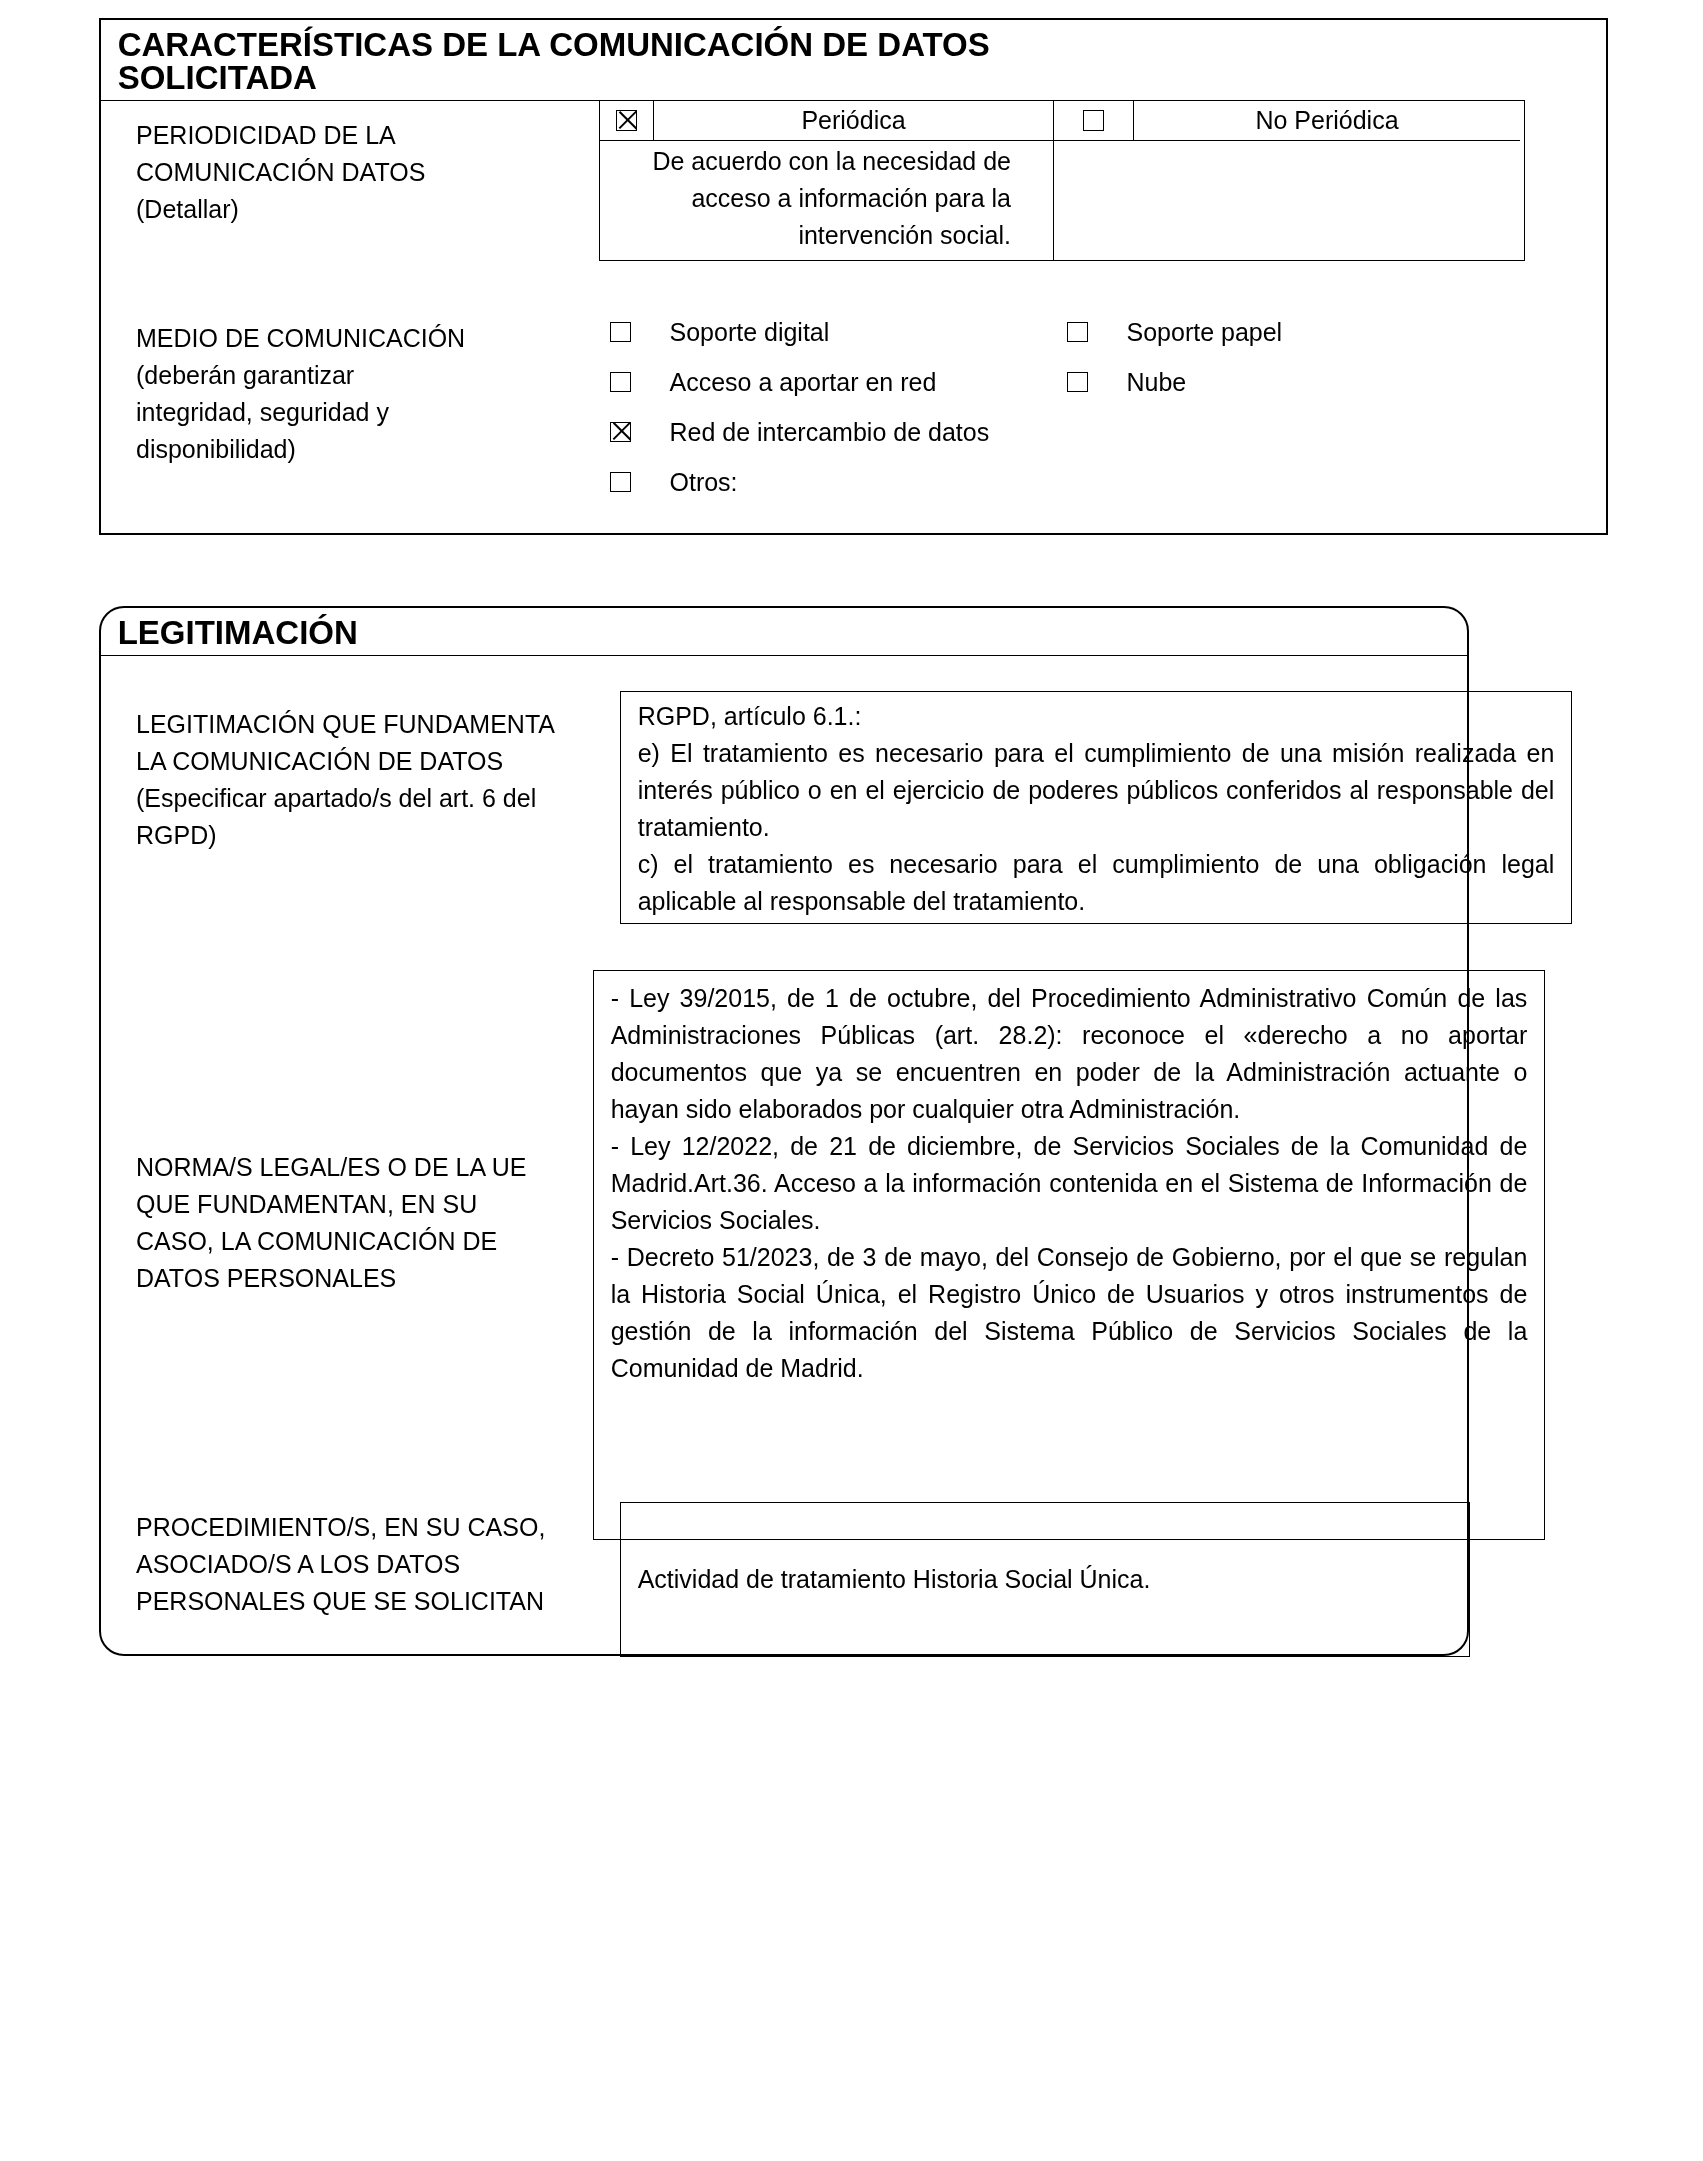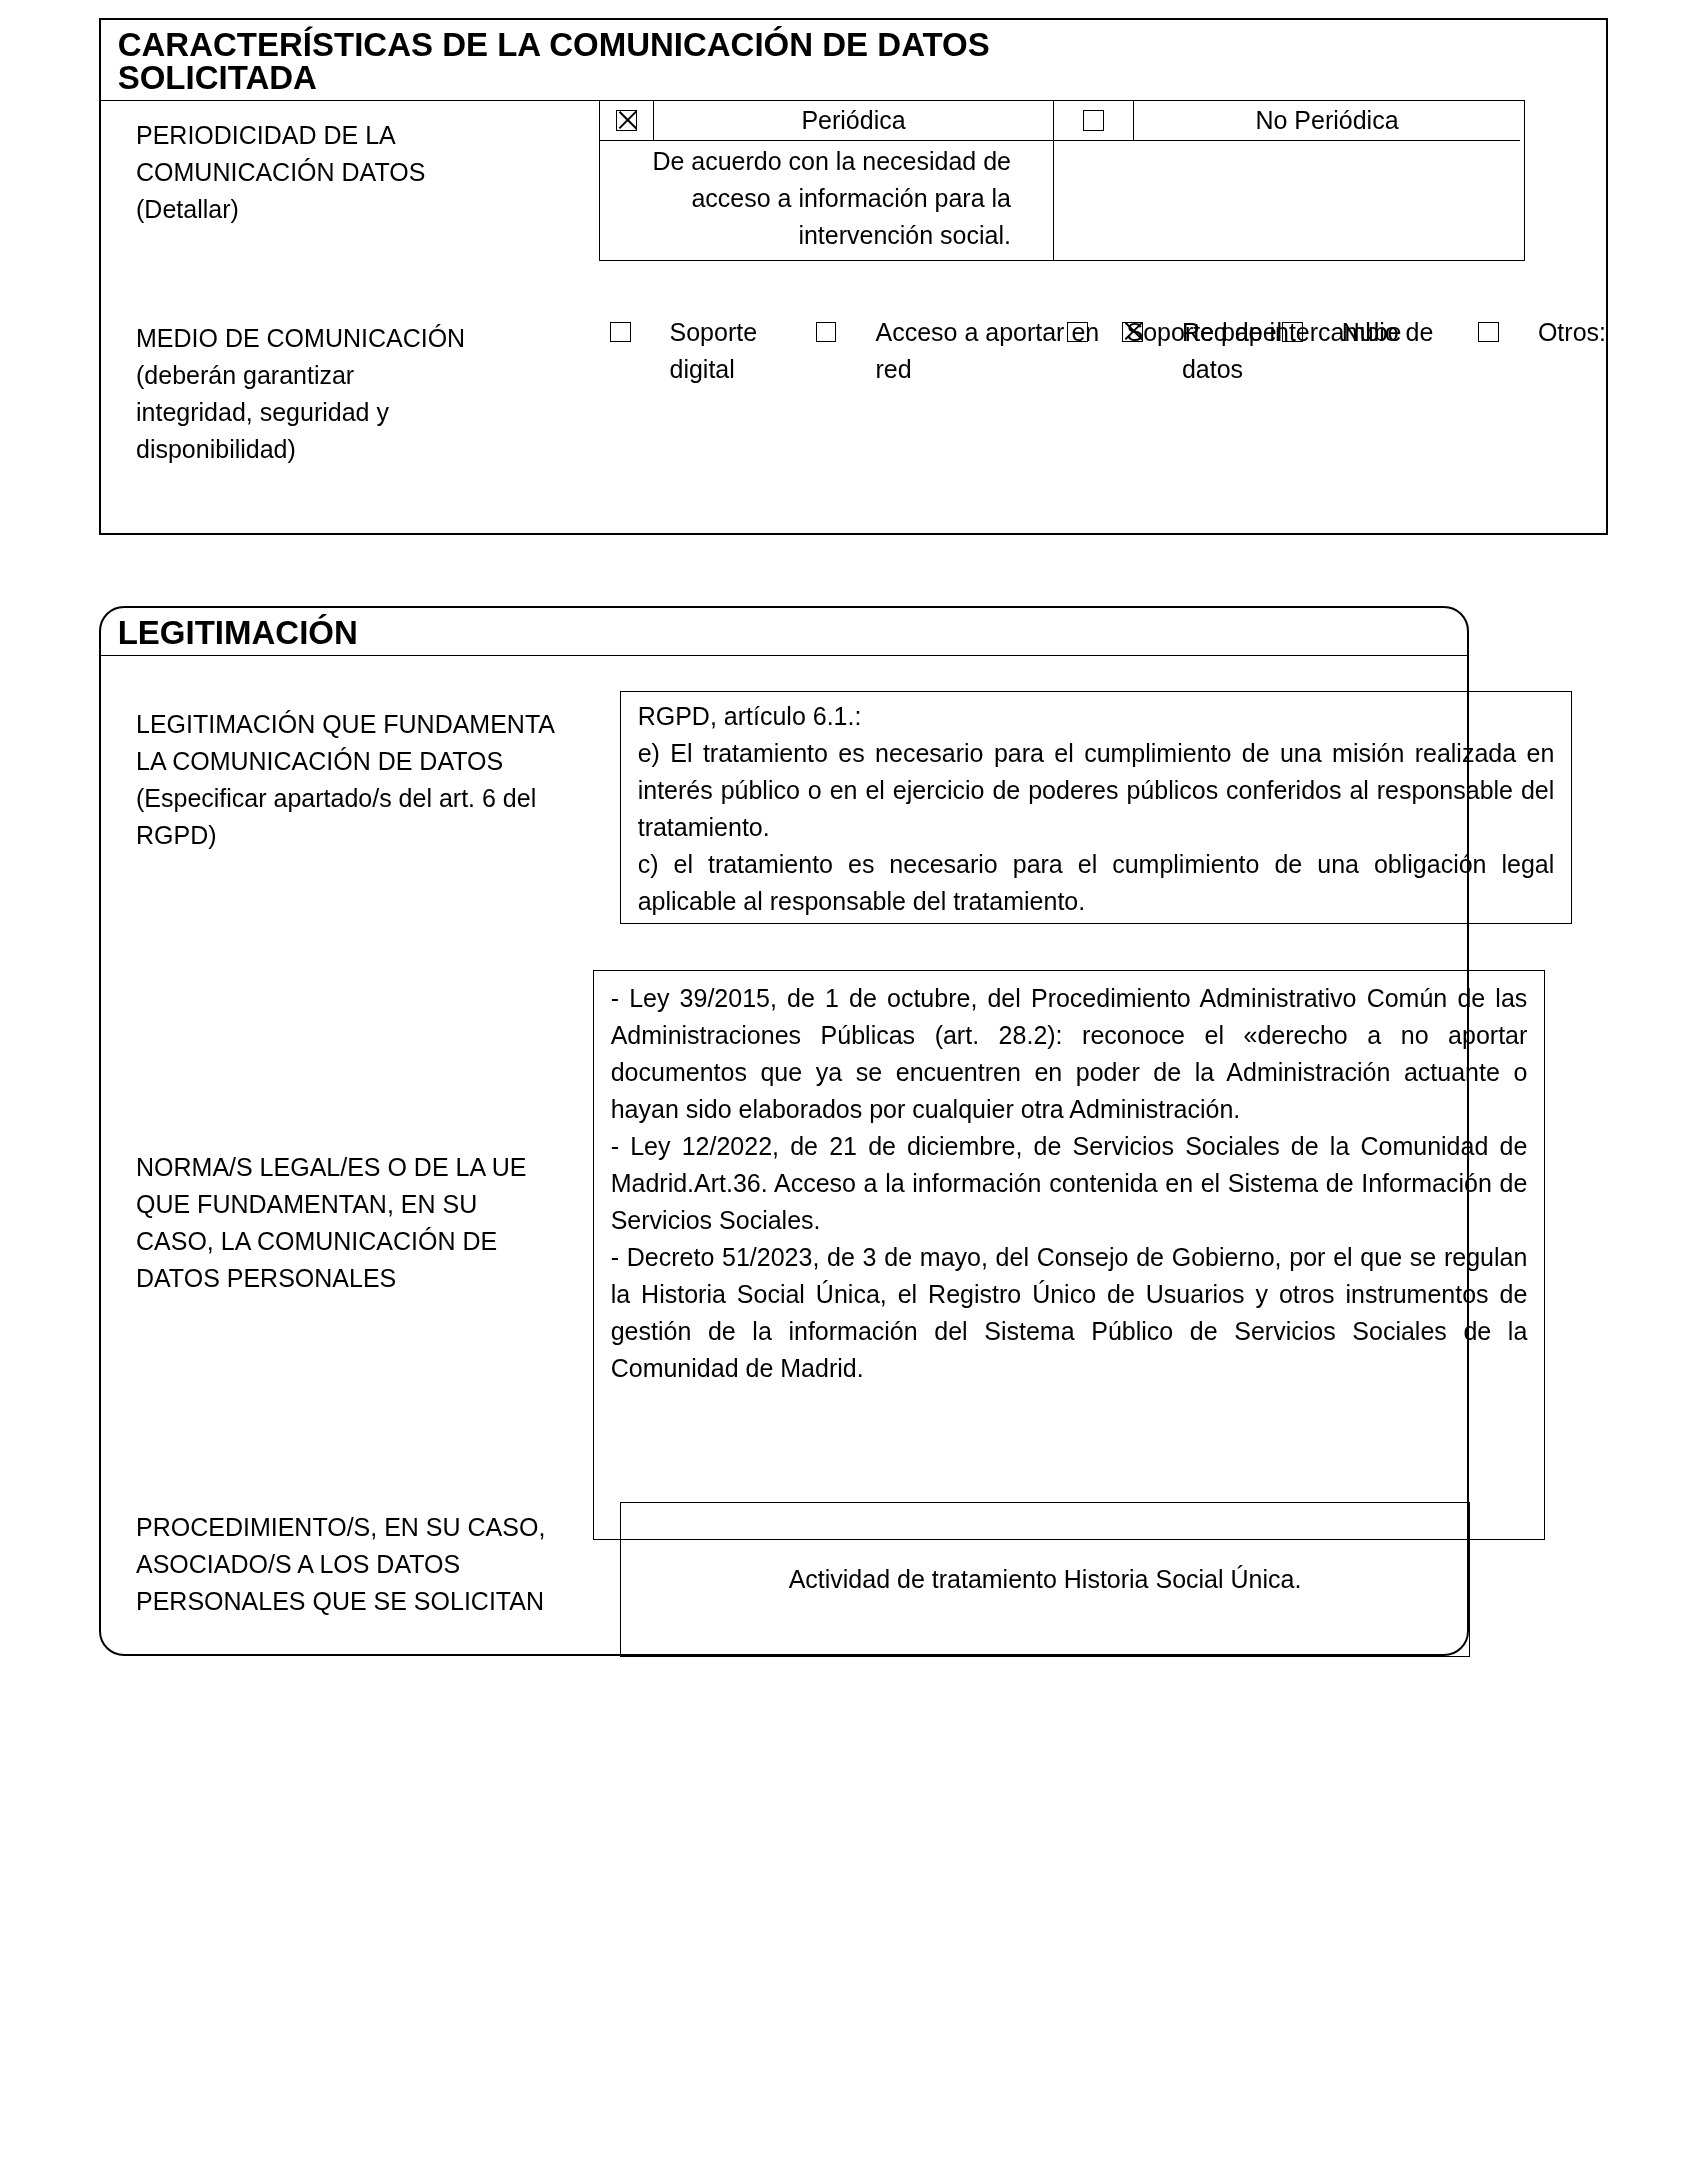--- a/index.html
+++ b/index.html
@@ -67,30 +67,30 @@
   .cb.checked::before, .cb.checked::after {
     content: "";
     position: absolute;
     left: -1.5px; top: 7.6px;
     width: 23.5px; height: 2.3px;
     background: #000;
   }
   .cb.checked::before { transform: rotate(45deg); }
   .cb.checked::after  { transform: rotate(-45deg); }
 
-  .cb-col { position: absolute; display: flex; flex-direction: row; row-gap: 4px; }
+  .cb-col { position: absolute; display: flex; flex-direction: column; row-gap: 13px; }
   .cb-item { display: flex; align-items: flex-start; column-gap: 39px; }
   .cb-item .cb { margin-top: 7.6px; }
   .cb-label { max-width: 326px; }
 
   
   .inner-box { position: absolute; border: 1.5px solid #000; padding: 6px 16.7px; background: transparent; }
   #boxA { left: 519px; top: 83px;  width: 952px; height: 233px; }
   #boxB { left: 492px; top: 362px;  width: 952px; height: 570px; padding-top: 9px; }
-  #boxC { left: 519px; top: 894px; width: 850px; height: 155px; display: flex; align-items: center; justify-content: center; }
+  #boxC { left: 519px; top: 894px; width: 850px; height: 155px; display: flex; align-items: center; }
 
   .inner-box p { margin: 0; text-align: justify; }
   .inner-box p.no-just { text-align: left; }
 </style>
 </head>
 <body>
 
 <div class="page">
 
   <section class="outer-box" id="box1">

